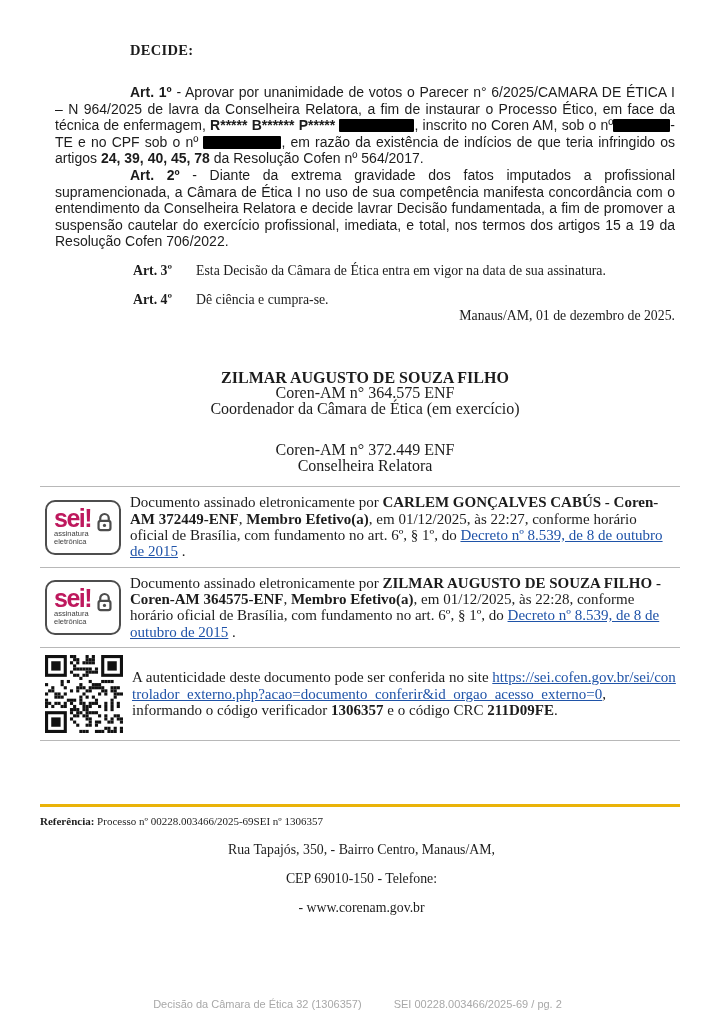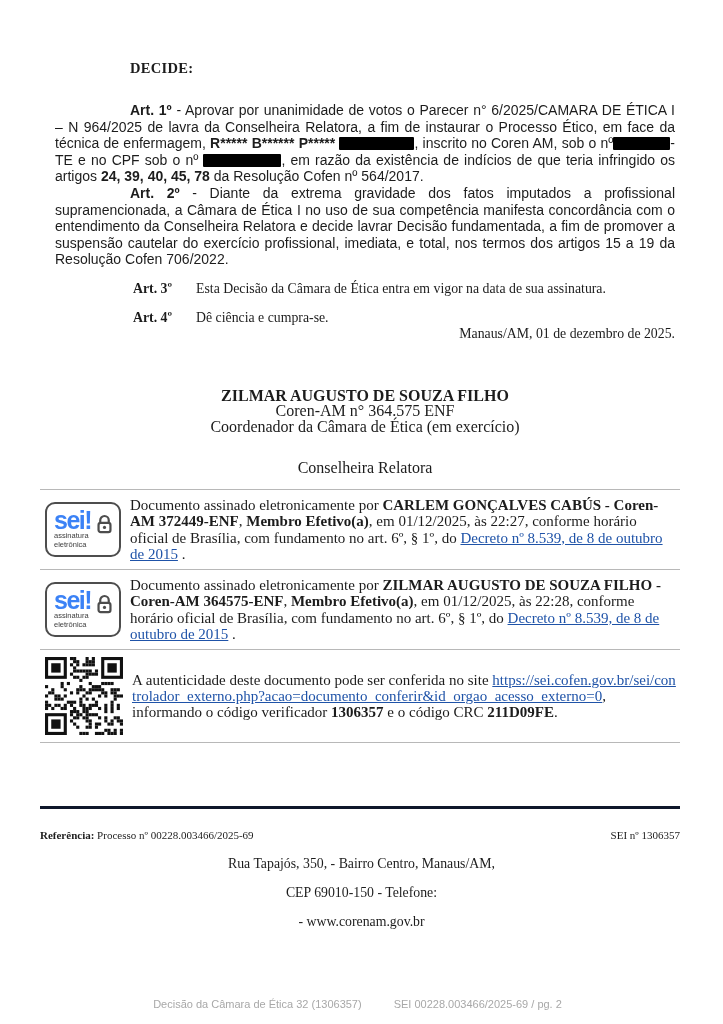--- a/index.html
+++ b/index.html
@@ -9,21 +9,21 @@
     width:723px; height:1024px;
     background:#ffffff;
     font-family:"Liberation Serif", serif;
     color:#1c1c1c;
     overflow:hidden;
   }
   .content { margin:0 48px 0 55px; }
   .wide    { margin:0 43px 0 40px; }
 
   .decide {
-    padding-top:60px;
+    padding-top:42px;
     margin-left:75px;
     font-weight:bold;
     font-size:14.5px;
     letter-spacing:.3px;
     margin-bottom:25px;
   }
   p.body-sans {
     font-family:"Liberation Sans", sans-serif;
     font-size:14px;
     line-height:16.6px;
@@ -84,40 +84,39 @@
     border-radius:10px;
     position:relative;
     background:#fff;
   }
   .sei-word {
     font-family:"Liberation Sans", sans-serif;
     font-weight:bold;
     font-size:25px;
     line-height:21px;
     letter-spacing:-1.5px;
-    color:#3b82f6;
+    color:#be185d;
     margin:6px 0 0 7px;
   }
   .sei-sub {
     font-family:"Liberation Sans", sans-serif;
     font-size:7.5px;
     line-height:8.5px;
     color:#3d3d3d;
     margin:1px 0 0 7px;
   }
   .sei-lock { position:absolute; top:10px; right:6px; }
 
   .qr-box { flex:0 0 auto; width:78px; height:78px; }
 
   .ref-row {
     margin-top:63px;
-    border-top:3px solid #0f172a;
-    padding-top:20px;
+    border-top:3px solid #eab308;
+    padding-top:8px;
     display:flex;
-    justify-content:space-between;
     font-size:11px;
   }
   .ref-row .lbl { font-weight:bold; }
 
   .address { margin-top:15px; text-align:center; font-size:13.8px; }
   .address div { margin-bottom:13px; }
 
   .page-footer {
     position:absolute;
     left:0; right:8px; bottom:14px;
@@ -147,20 +146,21 @@
 
     <div class="dateline">Manaus/AM, 01 de dezembro de 2025.</div>
 
     <div class="signer signer1">
       <div class="name">ZILMAR AUGUSTO DE SOUZA FILHO</div>
       <div>Coren-AM n° 364.575 ENF</div>
       <div>Coordenador da Câmara de Ética (em exercício)</div>
     </div>
 
     <div class="signer signer2">
+      <div>Coren-AM n° 372.449 ENF</div>
       <div>Conselheira Relatora</div>
     </div>
   </div>
 
   <div class="wide sig-table">
 
     <div class="sig-row">
       <div class="sei-badge">
         <div class="sei-word">sei!</div>
         <div class="sei-sub">

